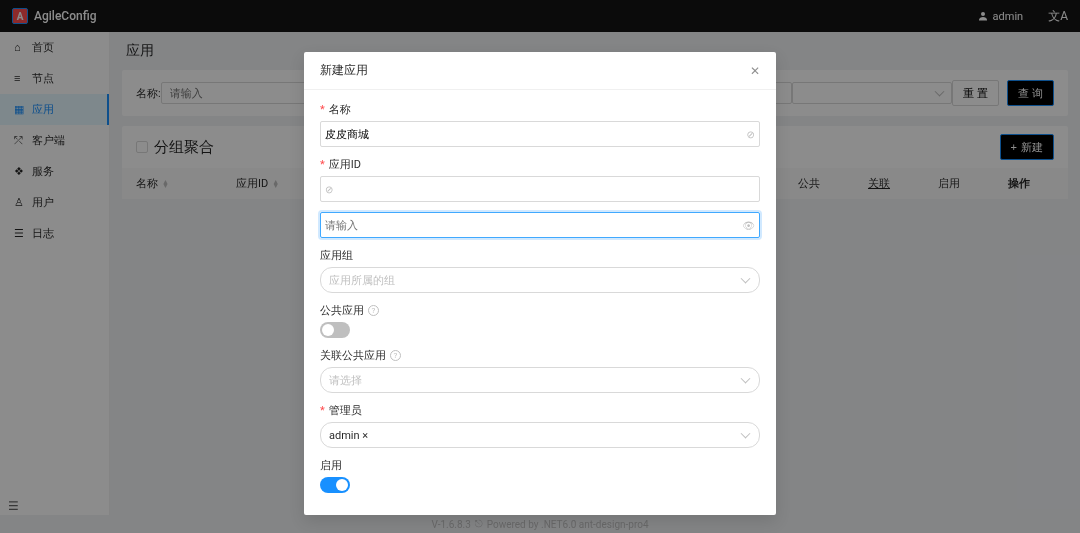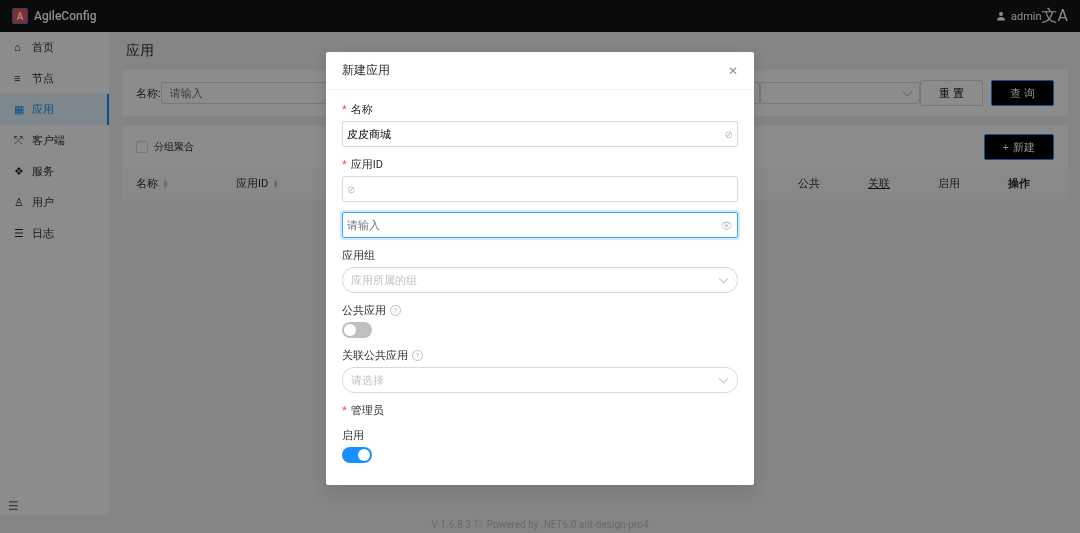--- a/index.html
+++ b/index.html
@@ -3,66 +3,66 @@
 <meta charset="utf-8">
 <style>
 * { box-sizing: border-box; margin: 0; padding: 0; }
 body { font-family: -apple-system, BlinkMacSystemFont, "Segoe UI", Roboto, "Helvetica Neue", Arial, sans-serif; font-size: 12px; color: rgba(0,0,0,0.85); background: #f0f2f5; width: 1080px; height: 533px; overflow: hidden; position: relative; }
 
 
 .header { height: 32px; background: #141414; display: flex; align-items: center; padding: 0 12px; color: #fff; justify-content: space-between; }
 .header-left { display: flex; align-items: center; gap: 6px; }
 .logo { width: 16px; height: 16px; background: #ff4d4f; border-radius: 2px; display: flex; align-items: center; justify-content: center; font-size: 10px; font-weight: bold; color: #fff; border: 1px solid #1890ff; }
 .brand { font-size: 12px; font-weight: 500; }
-.header-right { display: flex; align-items: center; gap: 0; font-size: 11px; }
+.header-right { display: flex; align-items: center; gap: 25px; font-size: 11px; }
 .user-info { display: flex; align-items: center; gap: 4px; }
 
 
 .layout { display: flex; height: calc(100% - 32px - 18px); }
 .sidebar { width: 110px; background: #fff; border-right: 1px solid #f0f0f0; }
 .menu-item { display: flex; align-items: center; gap: 6px; padding: 8px 14px; font-size: 11px; color: rgba(0,0,0,0.85); cursor: pointer; }
 .menu-item.active { background: #e6f7ff; color: #1890ff; border-right: 2px solid #1890ff; }
 .menu-icon { width: 12px; display: inline-flex; }
 
 .content { flex: 1; background: #f0f2f5; padding: 0 12px; overflow: hidden; }
 .page-title { font-size: 14px; font-weight: 500; padding: 10px 4px; }
 .card { background: #fff; border-radius: 2px; padding: 10px 14px; margin-bottom: 10px; }
 
 .filter-row { display: flex; align-items: center; }
 .filter-label { font-size: 11px; }
 .filter-input { flex: 1; height: 22px; border: 1px solid #d9d9d9; border-radius: 2px; padding: 0 8px; font-size: 11px; }
 .filter-select { width: 160px; height: 22px; border: 1px solid #d9d9d9; border-radius: 2px; padding: 0 8px; font-size: 11px; position: relative; background: #fff; }
 .filter-select::after { content: ""; position: absolute; right: 8px; top: 50%; width: 6px; height: 6px; border-right: 1px solid #bfbfbf; border-bottom: 1px solid #bfbfbf; transform: translateY(-70%) rotate(45deg); }
-.btn { height: 26px; padding: 0 18px; border: 1px solid #d9d9d9; background: #fff; border-radius: 2px; font-size: 11px; cursor: pointer; display: inline-flex; align-items: center; gap: 4px; }
+.btn { height: 26px; padding: 0 10px; border: 1px solid #d9d9d9; background: #fff; border-radius: 2px; font-size: 11px; cursor: pointer; display: inline-flex; align-items: center; gap: 4px; }
 .btn-primary { background: #000000; border-color: #1890ff; color: #fff; }
 .btn-group-right { margin-left: auto; display: flex; gap: 8px; }
 
 .table-card { background: #fff; border-radius: 2px; }
 .table-toolbar { display: flex; align-items: center; padding: 8px 14px; }
 .checkbox { width: 12px; height: 12px; border: 1px solid #d9d9d9; border-radius: 2px; }
-.toolbar-label { font-size: 10px; margin-left: 6px; }
+.toolbar-label { font-size: 15px; margin-left: 6px; }
 .toolbar-right { margin-left: auto; }
 .table-header { display: flex; padding: 8px 14px; background: #fafafa; font-size: 11px; color: rgba(0,0,0,0.85); }
 .th { display: flex; align-items: center; gap: 4px; }
 .th-name { width: 100px; }
 .th-appid { width: 100px; }
 .th-spacer { flex: 1; }
 .th-public { width: 70px; text-align: center; justify-content: center; }
 .th-related { width: 70px; text-align: center; justify-content: center; text-decoration: underline; }
 .th-enable { width: 70px; text-align: center; justify-content: center; }
 .th-action { width: 70px; text-align: center; justify-content: center; font-weight: bold; }
 .sort-icon { display: inline-flex; flex-direction: column; line-height: 4px; font-size: 7px; color: #bfbfbf; }
 
 
 .footer { height: 18px; text-align: center; font-size: 10px; color: #bfbfbf; display: flex; align-items: center; justify-content: center; gap: 4px; background: #f0f2f5; }
 .collapse-toggle { position: absolute; bottom: 20px; left: 8px; font-size: 12px; color: rgba(0,0,0,0.6); }
 
 
 .mask { position: absolute; inset: 0; background: rgba(0,0,0,0.45); }
-.modal { position: absolute; left: 50%; top: 52px; transform: translateX(-50%); width: 428px; background: #fff; border-radius: 2px; box-shadow: 0 6px 16px rgba(0,0,0,0.12); }
+.modal { position: absolute; left: 50%; top: 52px; transform: translateX(-50%); width: 472px; background: #fff; border-radius: 2px; box-shadow: 0 6px 16px rgba(0,0,0,0.12); }
 .modal-header { display: flex; align-items: center; justify-content: space-between; padding: 10px 16px; border-bottom: 1px solid #f0f0f0; font-size: 12px; font-weight: 500; }
 .modal-close { color: rgba(0,0,0,0.45); cursor: pointer; font-size: 12px; }
 .modal-body { padding: 12px 16px; }
 .form-item { margin-bottom: 10px; }
 .form-label { font-size: 11px; margin-bottom: 4px; display: flex; align-items: center; gap: 2px; }
 .required::before { content: "*"; color: #ff4d4f; margin-right: 2px; }
 .form-input { width: 100%; height: 26px; border: 1px solid #d9d9d9; border-radius: 2px; padding: 0 4px; font-size: 11px; position: relative; display: flex; align-items: center; }
 .form-input.focused { border-color: #40a9ff; box-shadow: 0 0 0 2px rgba(24,144,255,0.2); }
 .form-input input { border: none; outline: none; width: 100%; font-size: 11px; }
 .input-suffix { color: #bfbfbf; font-size: 10px; cursor: pointer; }
@@ -85,21 +85,21 @@
     <span class="brand">AgileConfig</span>
   </div>
   <div class="header-right">
     <div class="user-info">
       <svg width="12" height="12" viewBox="0 0 24 24" fill="#fff">
           <circle cx="12" cy="8" r="4"></circle>
           <path d="M4 20c0-4 4-6 8-6s8 2 8 6v1H4z"></path>
         </svg>
       <span>admin</span>
     </div>
-    <span style="font-size:16px;">文A</span>
+    <span style="font-size:12px;">文A</span>
   </div>
 </div>
 
 <div class="layout">
   <div class="sidebar">
     <div class="menu-item">
         <span class="menu-icon">⌂</span>
         <span>首页</span>
       </div>
     <div class="menu-item">
@@ -231,20 +231,23 @@
           <span>关联公共应用</span>
           <span class="help-icon">?</span>
         </div>
       <div class="form-select">
           <span>请选择</span>
         </div>
     </div>
 
     <div class="form-item">
       <div class="form-label required">管理员</div>
+      <div class="form-select has-value">
+          <span>admin ×</span>
+        </div>
     </div>
 
     <div class="form-item">
       <div class="form-label">启用</div>
       <div class="switch on"></div>
     </div>
 
   </div>
 
 </div>

